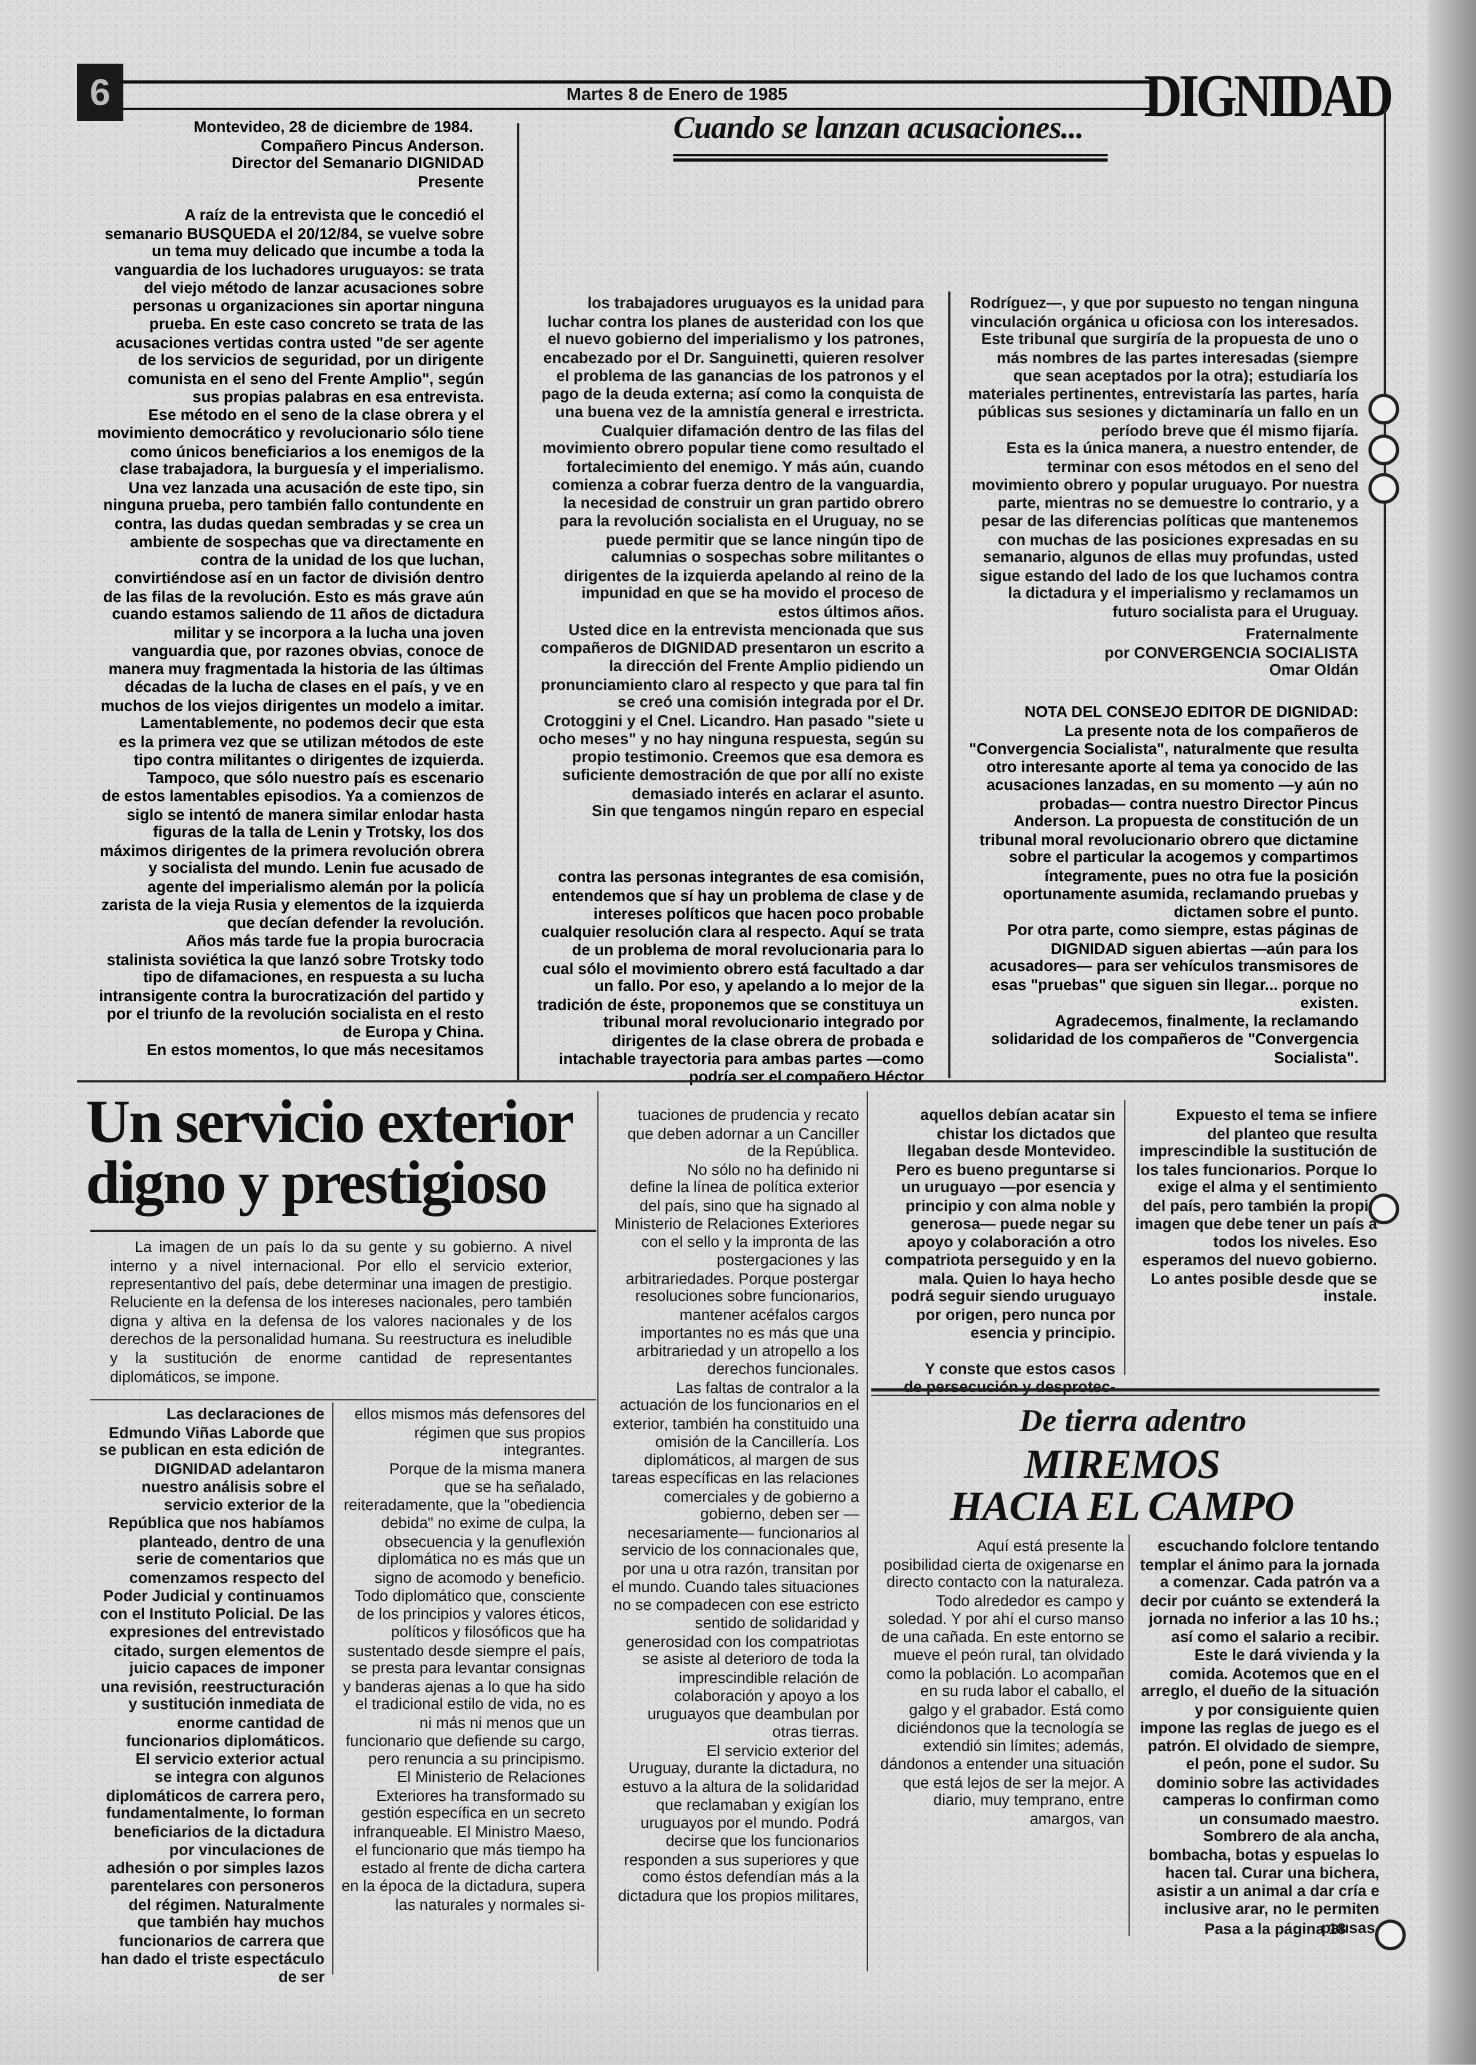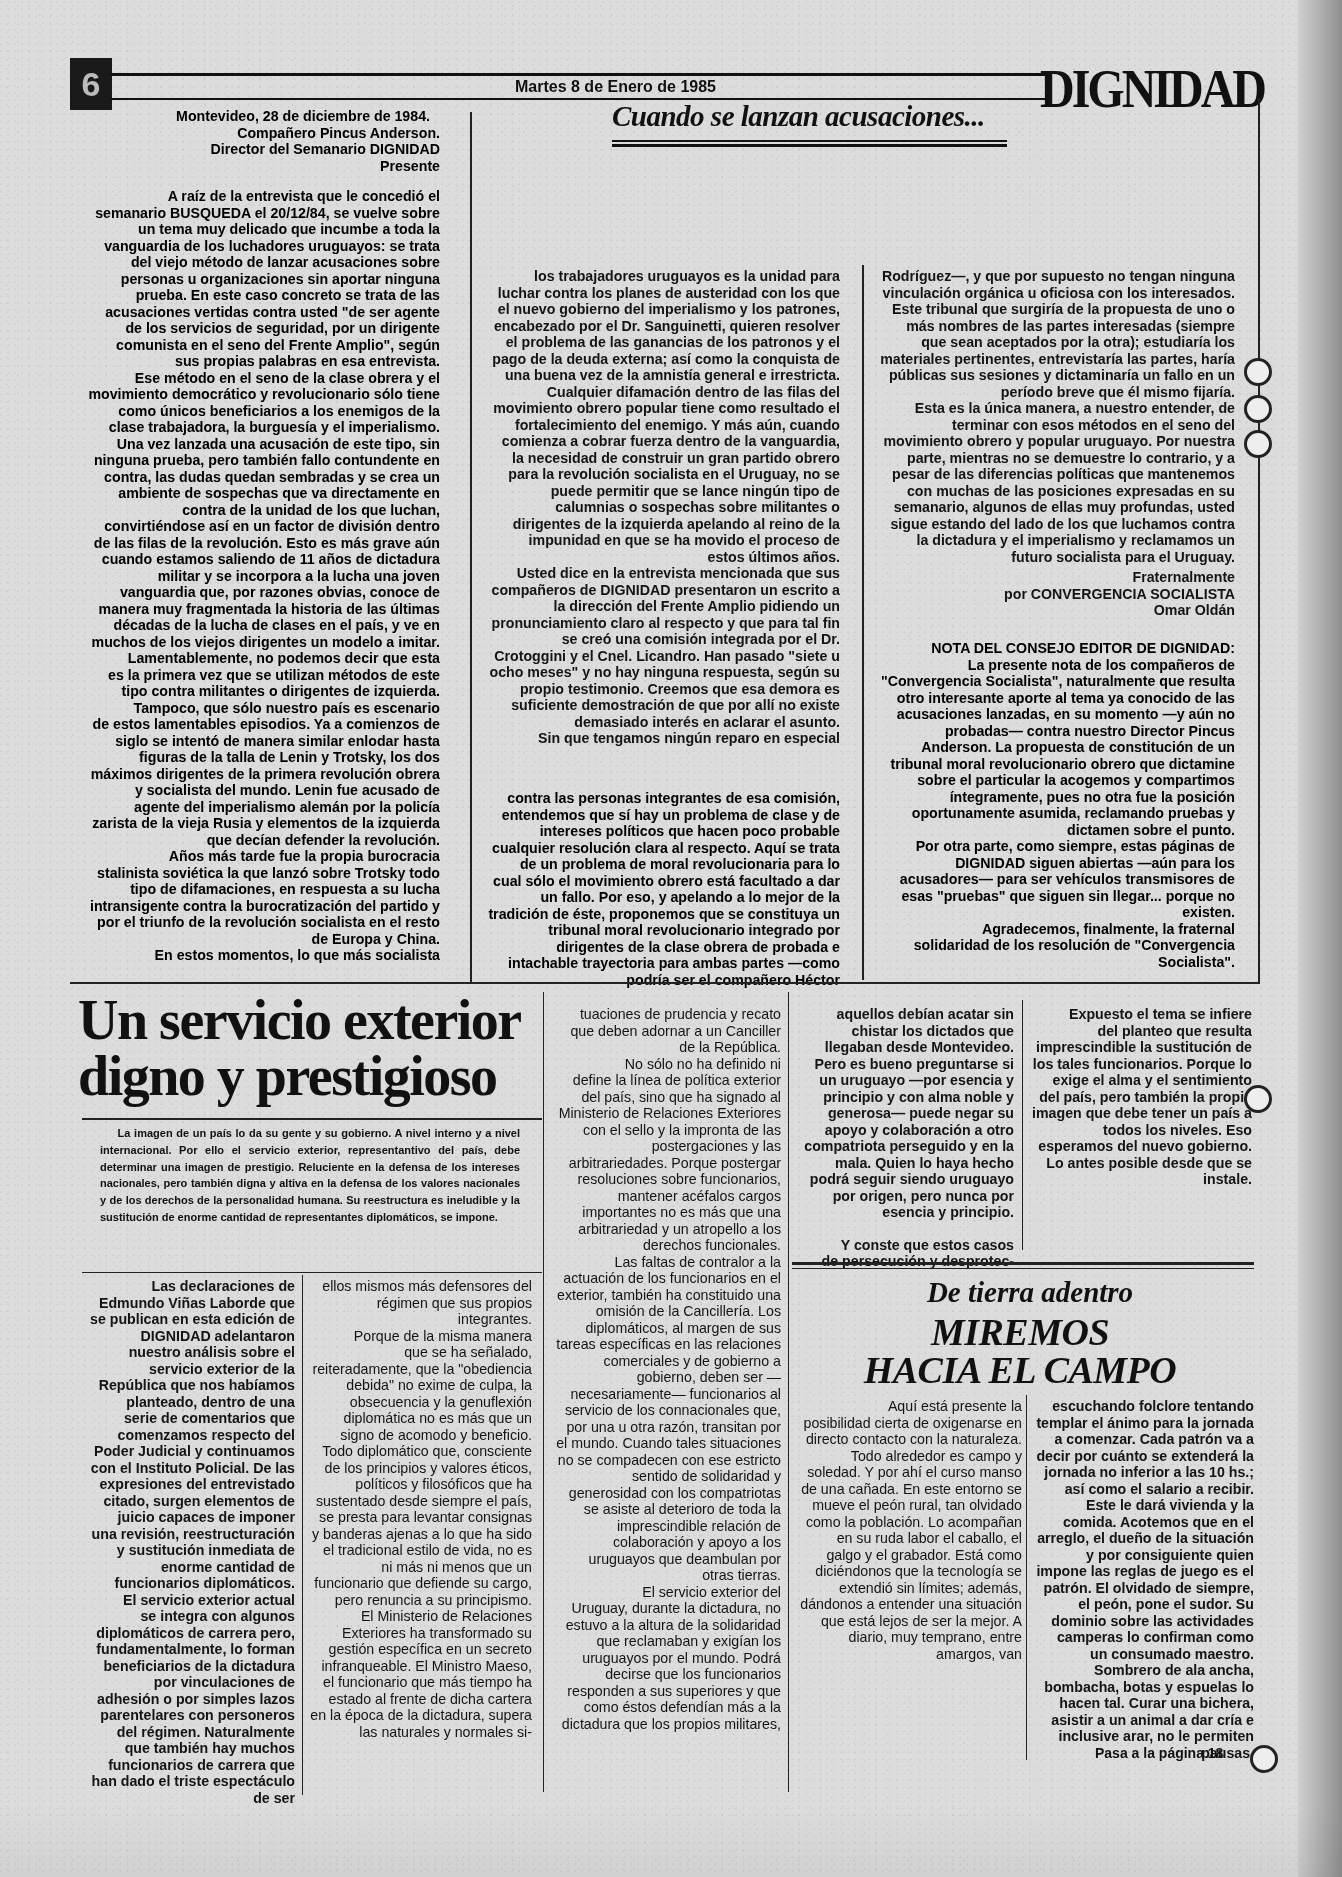--- a/index.html
+++ b/index.html
@@ -80,21 +80,21 @@
   .sign { text-align: center; text-indent: 0 !important; }
 
   
   .h2 {
     position: absolute; left: 78px; top: 992px; width: 460px;
     font-family: "Liberation Serif", serif; font-weight: bold;
     font-size: 56px; line-height: 56px; letter-spacing: -1.5px;
   }
   .lead {
     position: absolute; left: 100px; top: 1125px; width: 420px;
-    font-size: 11px; line-height: 16.8px; font-weight: 700; text-align: justify;
+    font-size: 14px; line-height: 16.8px; font-weight: 400; text-align: justify;
   }
   .lead p { margin: 0; text-indent: 1.6em; }
 
   
   .h3-kicker {
     position: absolute; left: 790px; top: 1276px; width: 480px; text-align: center;
     font-family: "Liberation Serif", serif; font-style: italic; font-weight: bold;
     font-size: 29px; line-height: 32px;
   }
   .h3-title {
@@ -127,21 +127,21 @@
   <div class="col heavy" style="left:88px; top:108px; width:352px;">
     <p class="letter-head right">Montevideo, 28 de diciembre de 1984.</p>
     <p class="letter-head">Compañero Pincus Anderson.</p>
     <p class="letter-head">Director del Semanario DIGNIDAD</p>
     <p class="letter-head" style="margin-bottom:14px;">Presente</p>
     <p>A raíz de la entrevista que le concedió el semanario BUSQUEDA el 20/12/84, se vuelve sobre un tema muy delicado que incumbe a toda la vanguardia de los luchadores uruguayos: se trata del viejo método de lanzar acusaciones sobre personas u organizaciones sin aportar ninguna prueba. En este caso concreto se trata de las acusaciones vertidas contra usted "de ser agente de los servicios de seguridad, por un dirigente comunista en el seno del Frente Amplio", según sus propias palabras en esa entrevista.</p>
     <p>Ese método en el seno de la clase obrera y el movimiento democrático y revolucionario sólo tiene como únicos beneficiarios a los enemigos de la clase trabajadora, la burguesía y el imperialismo. Una vez lanzada una acusación de este tipo, sin ninguna prueba, pero también fallo contundente en contra, las dudas quedan sembradas y se crea un ambiente de sospechas que va directamente en contra de la unidad de los que luchan, convirtiéndose así en un factor de división dentro de las filas de la revolución. Esto es más grave aún cuando estamos saliendo de 11 años de dictadura militar y se incorpora a la lucha una joven vanguardia que, por razones obvias, conoce de manera muy fragmentada la historia de las últimas décadas de la lucha de clases en el país, y ve en muchos de los viejos dirigentes un modelo a imitar.</p>
     <p>Lamentablemente, no podemos decir que esta es la primera vez que se utilizan métodos de este tipo contra militantes o dirigentes de izquierda.</p>
     <p>Tampoco, que sólo nuestro país es escenario de estos lamentables episodios. Ya a comienzos de siglo se intentó de manera similar enlodar hasta figuras de la talla de Lenin y Trotsky, los dos máximos dirigentes de la primera revolución obrera y socialista del mundo. Lenin fue acusado de agente del imperialismo alemán por la policía zarista de la vieja Rusia y elementos de la izquierda que decían defender la revolución.</p>
     <p>Años más tarde fue la propia burocracia stalinista soviética la que lanzó sobre Trotsky todo tipo de difamaciones, en respuesta a su lucha intransigente contra la burocratización del partido y por el triunfo de la revolución socialista en el resto de Europa y China.</p>
-    <p>En estos momentos, lo que más socialista</p>
+    <p>En estos momentos, lo que más necesitamos</p>
   </div>
 
   <div class="vline" style="left:470px; top:112px; height:870px;"></div>
 
   <div class="kicker">Cuando se lanzan acusaciones...</div>
   <div class="kicker-rule1"></div>
   <div class="kicker-rule2"></div>
 
   <div class="col" style="left:488px; top:268px; width:352px; font-weight:bold;">
     <p class="noind">los trabajadores uruguayos es la unidad para luchar contra los planes de austeridad con los que el nuevo gobierno del imperialismo y los patrones, encabezado por el Dr. Sanguinetti, quieren resolver el problema de las ganancias de los patronos y el pago de la deuda externa; así como la conquista de una buena vez de la amnistía general e irrestricta. Cualquier difamación dentro de las filas del movimiento obrero popular tiene como resultado el fortalecimiento del enemigo. Y más aún, cuando comienza a cobrar fuerza dentro de la vanguardia, la necesidad de construir un gran partido obrero para la revolución socialista en el Uruguay, no se puede permitir que se lance ningún tipo de calumnias o sospechas sobre militantes o dirigentes de la izquierda apelando al reino de la impunidad en que se ha movido el proceso de estos últimos años.</p>
@@ -160,21 +160,21 @@
     <p class="noind">Rodríguez—, y que por supuesto no tengan ninguna vinculación orgánica u oficiosa con los interesados. Este tribunal que surgiría de la propuesta de uno o más nombres de las partes interesadas (siempre que sean aceptados por la otra); estudiaría los materiales pertinentes, entrevistaría las partes, haría públicas sus sesiones y dictaminaría un fallo en un período breve que él mismo fijaría.</p>
     <p>Esta es la única manera, a nuestro entender, de terminar con esos métodos en el seno del movimiento obrero y popular uruguayo. Por nuestra parte, mientras no se demuestre lo contrario, y a pesar de las diferencias políticas que mantenemos con muchas de las posiciones expresadas en su semanario, algunos de ellas muy profundas, usted sigue estando del lado de los que luchamos contra la dictadura y el imperialismo y reclamamos un futuro socialista para el Uruguay.</p>
     <p class="sign" style="margin-top:4px;">Fraternalmente</p>
     <p class="sign">por CONVERGENCIA SOCIALISTA</p>
     <p class="sign" style="margin-bottom:6px;">Omar Oldán</p>
   </div>
   <div class="col heavy" style="left:880px; top:640px; width:355px;">
     <p class="noind">NOTA DEL CONSEJO EDITOR DE DIGNIDAD:</p>
     <p class="noind">La presente nota de los compañeros de "Convergencia Socialista", naturalmente que resulta otro interesante aporte al tema ya conocido de las acusaciones lanzadas, en su momento —y aún no probadas— contra nuestro Director Pincus Anderson. La propuesta de constitución de un tribunal moral revolucionario obrero que dictamine sobre el particular la acogemos y compartimos íntegramente, pues no otra fue la posición oportunamente asumida, reclamando pruebas y dictamen sobre el punto.</p>
     <p>Por otra parte, como siempre, estas páginas de DIGNIDAD siguen abiertas —aún para los acusadores— para ser vehículos transmisores de esas "pruebas" que siguen sin llegar... porque no existen.</p>
-    <p>Agradecemos, finalmente, la fraternal solidaridad de los resolución de "Convergencia Socialista".</p>
+    <p>Agradecemos, finalmente, la reclamando solidaridad de los compañeros de "Convergencia Socialista".</p>
   </div>
 
   <div class="hline" style="left:70px; top:982px; width:1190px;"></div>
 
   <div class="h2">
     <div>Un servicio exterior</div>
     <div>digno y prestigioso</div>
   </div>
   <div class="hline" style="left:82px; top:1118px; width:460px;"></div>
   <div class="lead">

